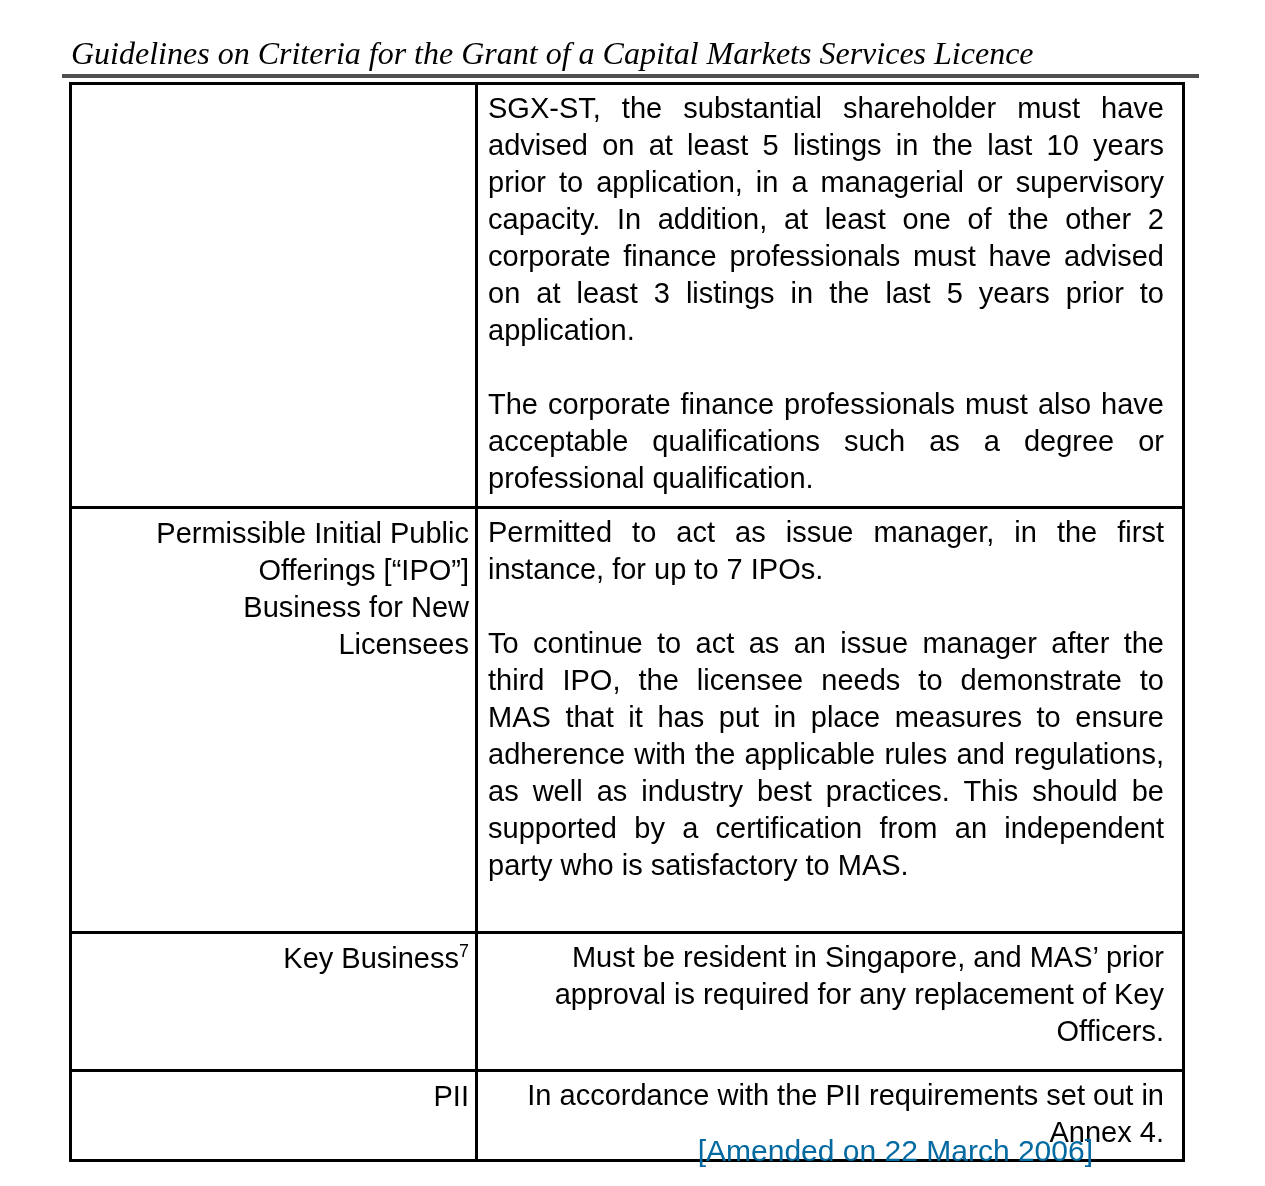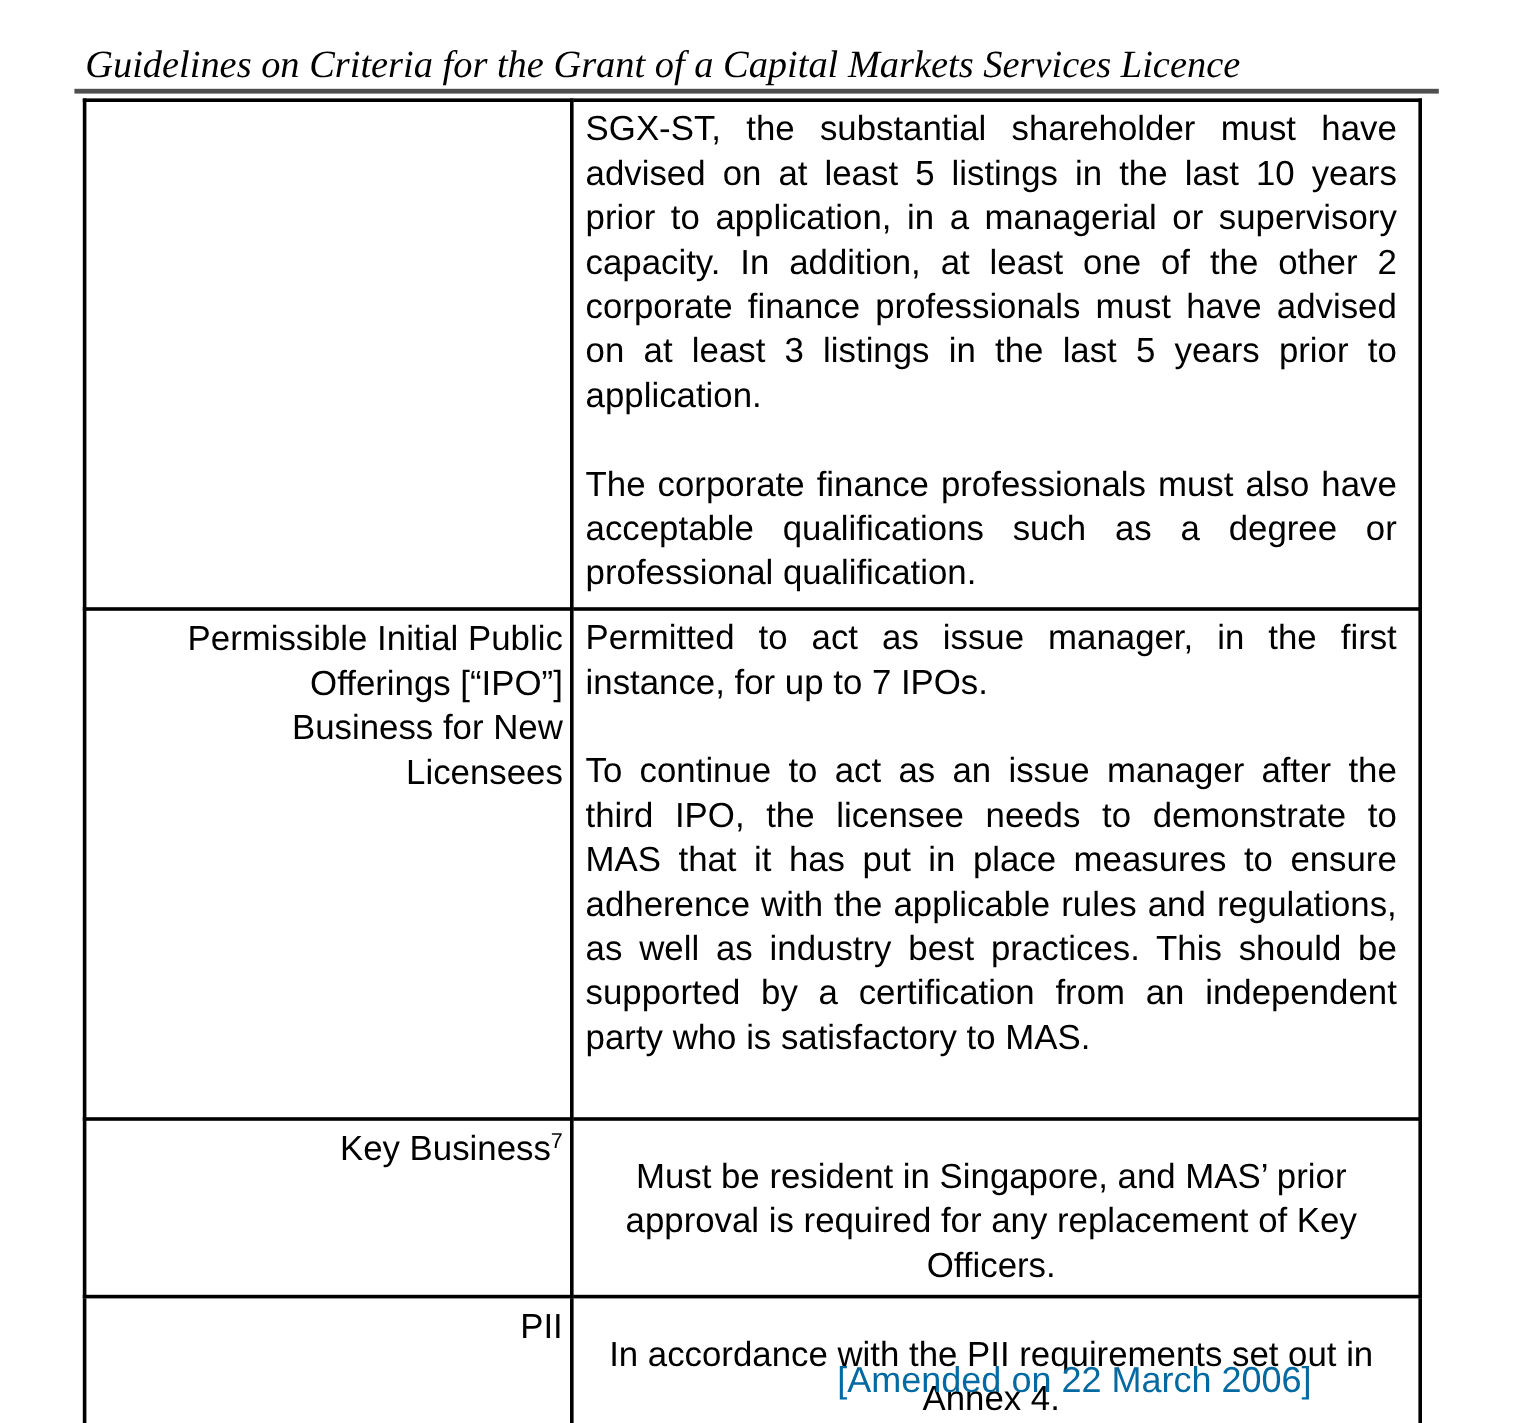--- a/index.html
+++ b/index.html
@@ -61,23 +61,22 @@
   td.def-cell p {
     margin: 0;
   }
   td.def-cell p + p {
     margin-top: 37px;
   }
   td.def-cell.justified p {
     text-align: justify;
   }
   td.def-cell.plain p {
-    text-align: center;
+    text-align: right;
     white-space: pre-line;
-    margin-top: 24px;
   }
   tr.row-1 td { height: 409px; }
   tr.row-2 td { height: 410px; }
   tr.row-3 td { height: 123px; }
   tr.row-4 td { height: 75px; }
   sup.footnote {
     font-size: 0.62em;
     line-height: 0;
     vertical-align: super;
   }

